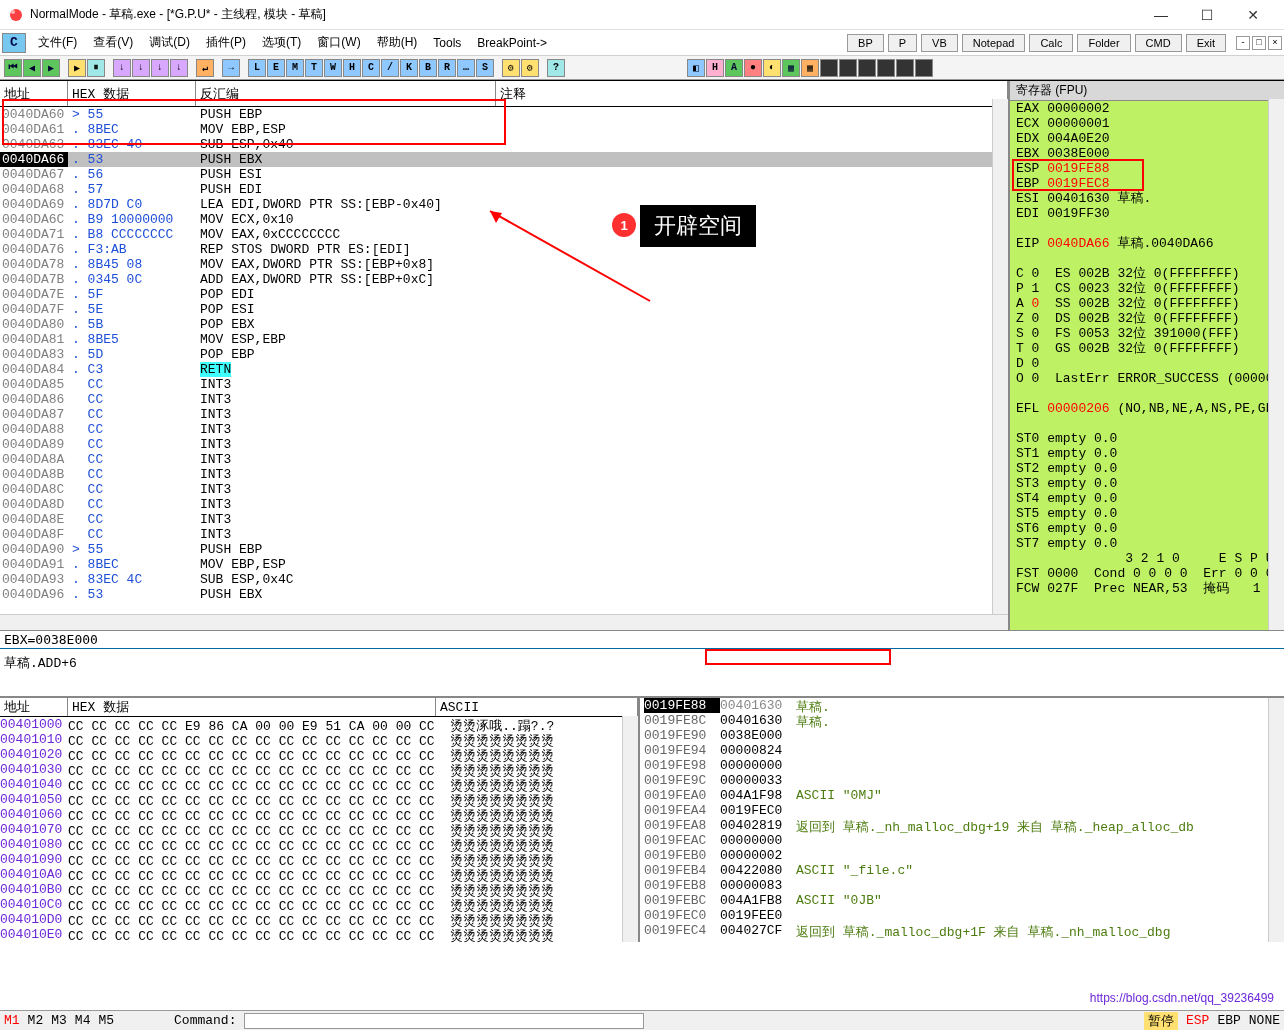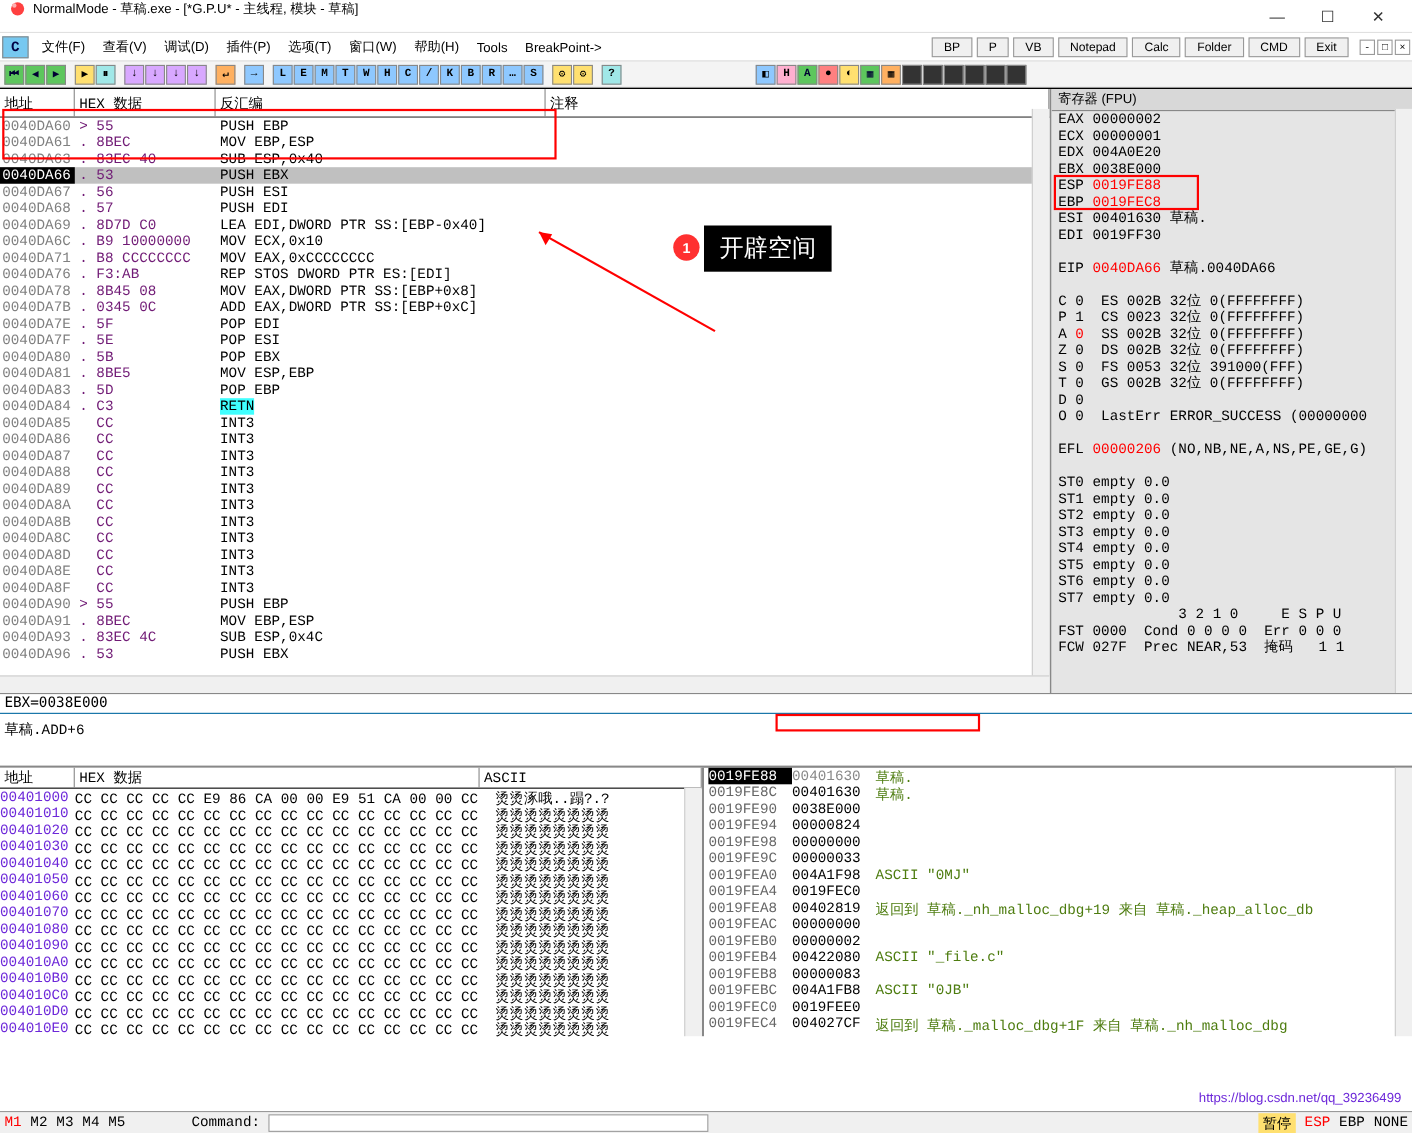--- a/index.html
+++ b/index.html
@@ -1,17 +1,17 @@
 <!DOCTYPE html>
 <html><head>
 <meta charset="utf-8">
 <style>
 *{box-sizing:border-box;margin:0;padding:0;font-family:"Fixedsys","Courier New",monospace;font-size:13px}
 body{background:#fff;width:1284px;height:1030px;overflow:hidden;position:relative}
-.titlebar{height:30px;background:#fff;display:flex;padding:0 8px;border-bottom:1px solid #e0e0e0}
+.titlebar{height:30px;background:#fff;display:flex;align-items:center;padding:0 8px;border-bottom:1px solid #e0e0e0}
 .titlebar .ico{width:16px;height:16px;margin-right:6px;display:inline-block}
 .titlebar .ico svg{width:16px;height:16px}
 .titlebar .ttl{flex:1;font-family:"Microsoft YaHei",sans-serif;font-size:12px;color:#000}
 .winbtn{width:46px;height:30px;display:flex;align-items:center;justify-content:center;font-family:sans-serif;font-size:14px;color:#333}
 .menubar{height:26px;display:flex;align-items:center;padding:0 2px;border-bottom:1px solid #d0d0d0}
 .menubar .lb{width:24px;height:20px;border:1px solid #888;background:#76c8f0;display:flex;align-items:center;justify-content:center;margin-right:4px;font-weight:bold;color:#004}
 .menubar .m{padding:2px 8px;font-family:"Microsoft YaHei",sans-serif;font-size:12px}
 .menubar .sp{flex:1}
 .menubar .tbtn{border:1px solid #999;padding:2px 10px;margin:0 2px;font-family:sans-serif;font-size:11px;background:#f0f0f0}
 .mini{display:flex;gap:2px;margin-left:8px}
@@ -29,26 +29,26 @@
 .tb.pk{background:#ffb0d0}
 .tsep{width:6px}
 .main{display:flex;height:550px;border-top:1px solid #000}
 .disasm{flex:1;border-right:2px solid #888;display:flex;flex-direction:column;position:relative}
 .hdr{display:flex;background:#fff;border-bottom:1px solid #000;height:26px;font-family:"Microsoft YaHei",sans-serif;font-size:12px}
 .hdr div{border-right:1px solid #888;padding:0 4px;display:flex;align-items:center}
 .rows{flex:1;overflow:hidden;background:#fff;font-family:"Fixedsys","Courier New",monospace;font-size:13px;line-height:15px}
 .row{display:flex;height:15px;white-space:pre}
 .row.hl{background:#c0c0c0}
 .row .addr{width:68px;color:#808080;padding-left:2px}
-.row .hex{width:128px;color:#701a75;padding-left:4px}
+.row .hex{width:128px;color:#1d4ed8;padding-left:4px}
 .row .asm{flex:1;color:#000;padding-left:4px}
 .row .retn{background:#40ffff}
 .row.cur .addr{background:#000;color:#fff}
 .redbox{position:absolute;border:2px solid #ff0000;pointer-events:none}
-.regs{width:328px;overflow:hidden;background:#e5e5e5;position:relative}
+.regs{width:274px;overflow:hidden;background:#bef264;position:relative}
 .regs .hdr2{background:#d8d8d8;padding:1px 6px;font-family:"Microsoft YaHei",sans-serif;font-size:12px;border-bottom:1px solid #888}
 .regs .rr{padding:0 6px;line-height:15px;white-space:pre;font-family:"Fixedsys","Courier New",monospace}
 .info{height:18px;border-top:1px solid #888;padding:0 4px;font-family:"Fixedsys",monospace;background:#fff;display:flex;align-items:center}
 .btm{height:48px;border-top:1px solid #0369a1;padding:2px 4px;font-family:"Fixedsys",monospace;background:#fff}
 .lower{display:flex;height:246px;border-top:2px solid #888}
 .dump{width:640px;border-right:2px solid #888;display:flex;flex-direction:column;position:relative}
 .stack{flex:1;display:flex;flex-direction:column;position:relative}
 .drow{display:flex;height:15px;white-space:pre;font-family:"Fixedsys",monospace;font-size:13px}
 .drow .a{width:68px;color:#6d28d9}
 .drow .h{flex:1;color:#000}

